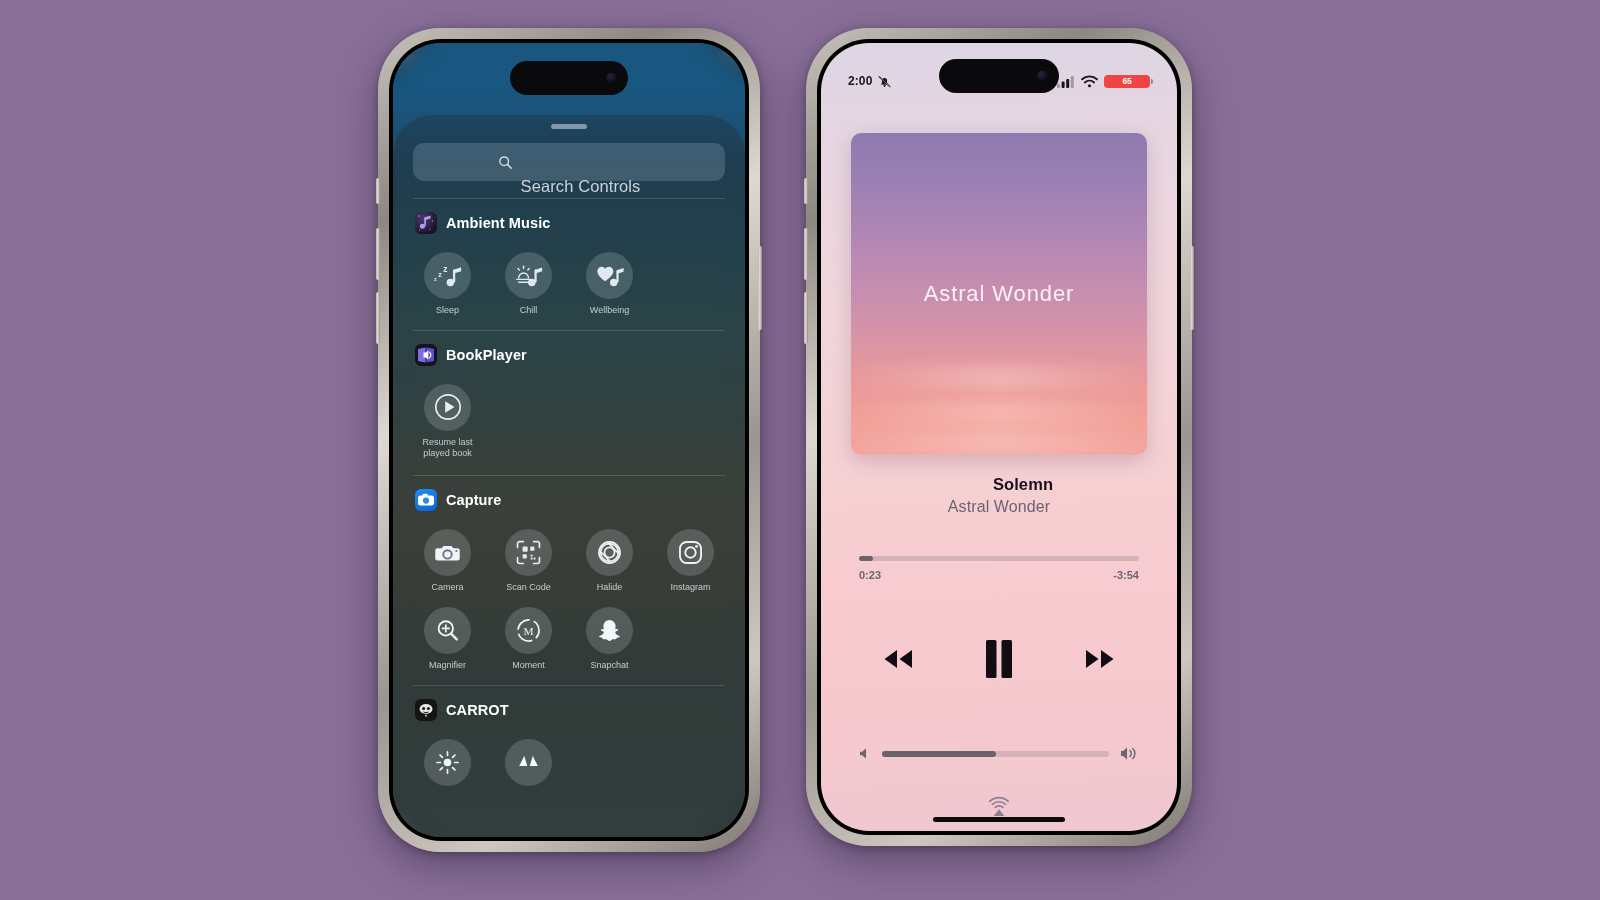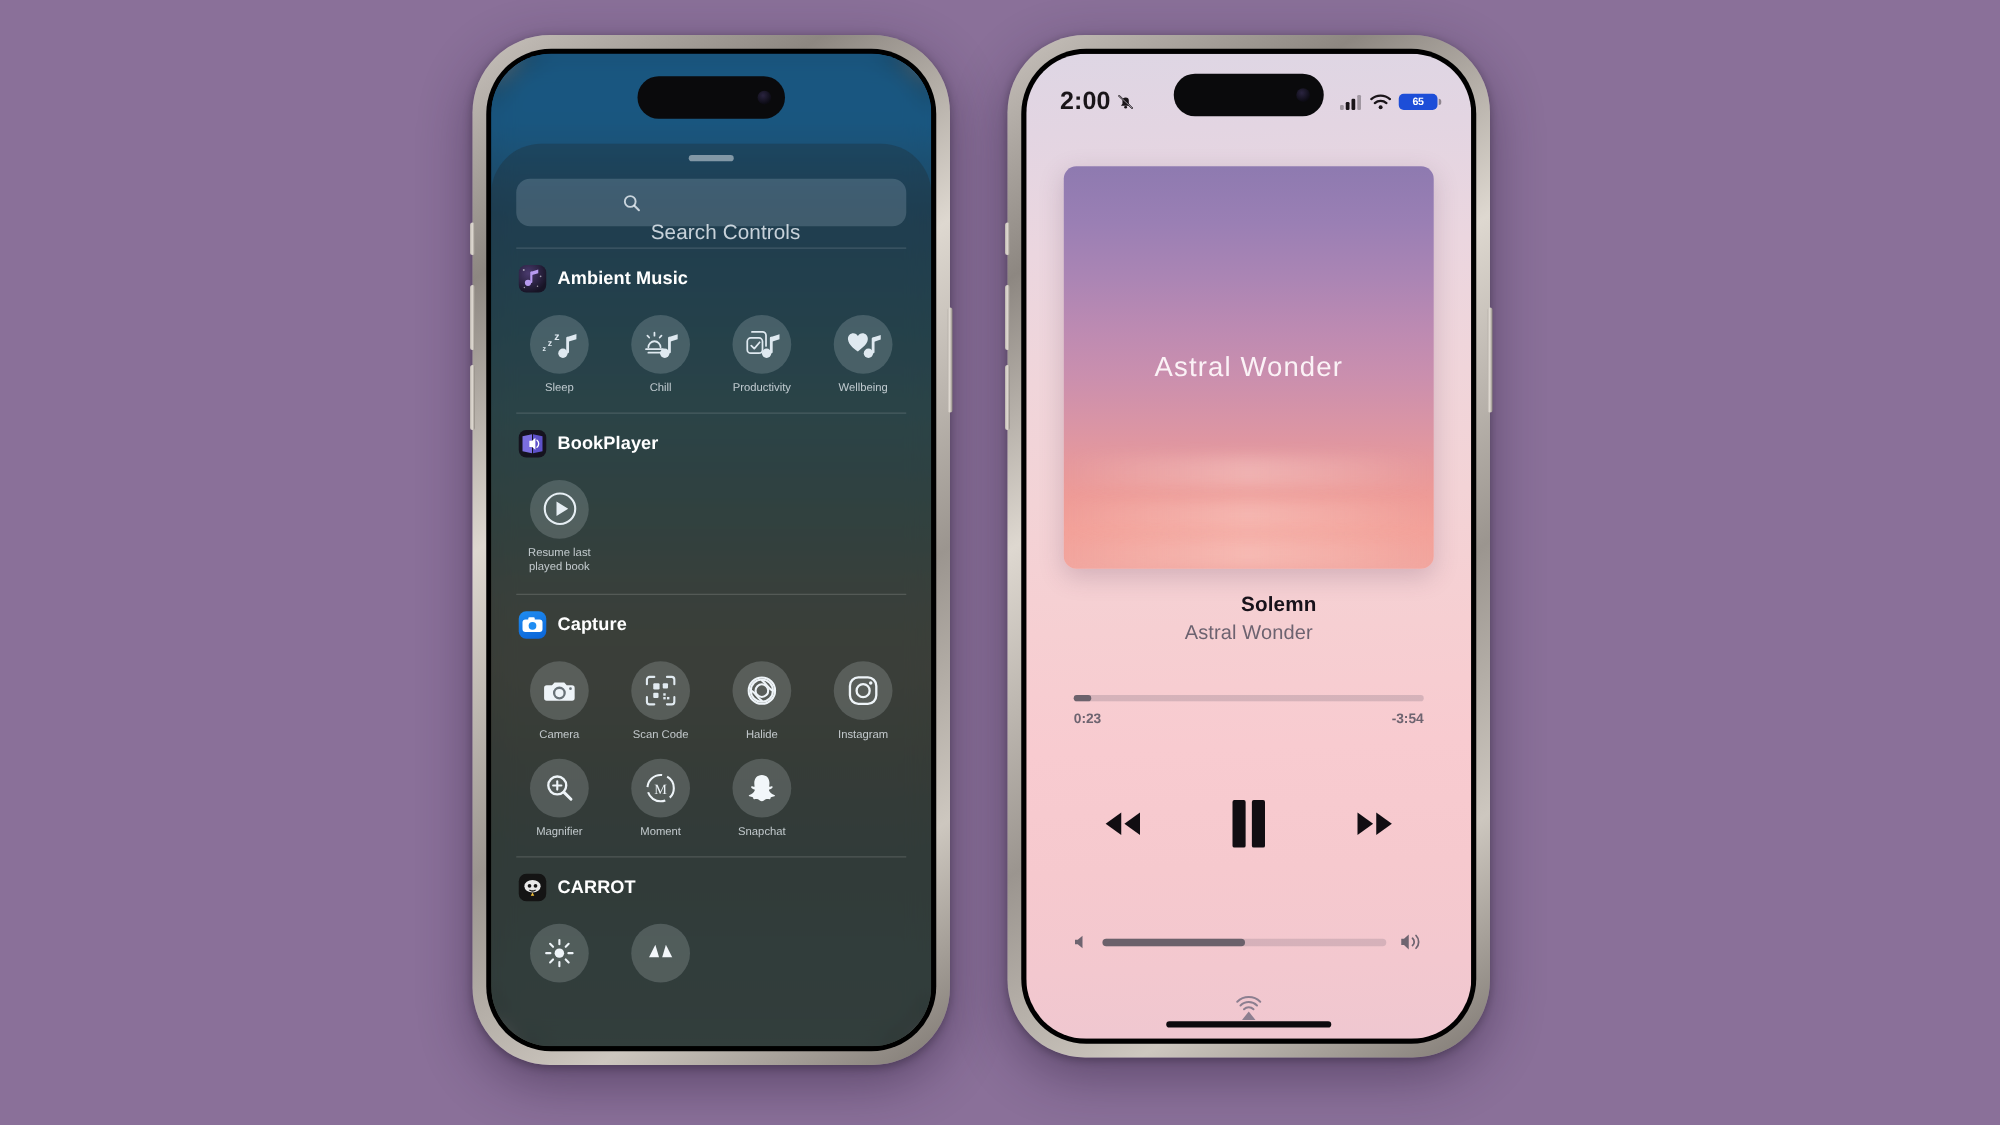--- a/index.html
+++ b/index.html
@@ -155,25 +155,25 @@
     width: 11px; height: 11px; border-radius: 50%;
     background: radial-gradient(circle at 40% 35%, #2a2440, #0c0b14 70%);
   }
   .statusbar {
     position: absolute; left: 0; right: 0; top: 0; height: 56px;
     display: flex; align-items: center; justify-content: space-between;
     padding: 20px 27px 0; z-index: 7;
     color: #1a1519;
   }
   .sb-left { display: flex; align-items: center; gap: 5px; }
-  .sb-time { font-size: 20px; font-weight: 700; letter-spacing: .1px; }
+  .sb-time { font-size: 12px; font-weight: 700; letter-spacing: .1px; }
   .sb-right { display: flex; align-items: center; gap: 6px; }
   .battery {
-    position: relative; width: 31px; height: 13px;
-    border-radius: 4px; background: #1d4ed8;
+    position: relative; width: 46px; height: 13px;
+    border-radius: 4px; background: #ef4444;
     display: flex; align-items: center; justify-content: center;
   }
   .battery .lvl { font-size: 8.5px; font-weight: 700; color: #fff; letter-spacing: -.2px; }
   .battery::after {
     content: ""; position: absolute; right: -3px; top: 4px;
     width: 2px; height: 5px; border-radius: 0 2px 2px 0;
     background: rgba(42,35,41,.45);
   }
 
   .artwork {
@@ -332,37 +332,20 @@
                   <line x1="4.2" y1="8" x2="5.7" y2="9.6"></line>
                   <line x1="16.2" y1="8" x2="14.7" y2="9.6"></line>
                   <line x1="3" y1="19.6" x2="17.4" y2="19.6"></line>
                   <line x1="5" y1="22.6" x2="15.4" y2="22.6"></line>
                 </g>
               </svg>
             </div>
             <div class="ctrl-label">Chill</div>
           </div>
 
-          <div class="ctrl">
-            <div class="ctrl-circle">
-              <svg width="30" height="30" viewBox="0 0 32 32">
-                <g fill="#dfe9f0">
-                  <circle cx="19.5" cy="23" r="4"></circle>
-                  <rect x="22.3" y="9" width="2.4" height="14" rx="1.1"></rect>
-                  <path d="M23.2 9.2 L30.5 6.8 L30.5 11 L23.2 13.4 Z"></path>
-                </g>
-                <g fill="none" stroke="#dfe9f0" stroke-width="1.5">
-                  <rect x="3" y="10" width="13" height="13" rx="3"></rect>
-                  <path d="M7 4.8 h9 a3 3 0 0 1 3 3 v9" stroke-linecap="round"></path>
-                  <path d="M6.4 16.5 l2.6 2.6 l4.6 -5.4" stroke-linecap="round" stroke-linejoin="round"></path>
-                </g>
-              </svg>
-            </div>
-            <div class="ctrl-label">Productivity</div>
-          </div>
 
           <div class="ctrl">
             <div class="ctrl-circle">
               <svg width="30" height="30" viewBox="0 0 32 32">
                 <g fill="#dfe9f0">
                   <circle cx="20" cy="23" r="4"></circle>
                   <rect x="22.8" y="9.5" width="2.4" height="13.5" rx="1.1"></rect>
                   <path d="M23.7 9.7 L30.5 7.4 L30.5 11.4 L23.7 13.7 Z"></path>
                 </g>
                 <path d="M11 21.5 C11 21.5 2.5 16.2 2.5 10.8 C2.5 7.8 4.8 6 7 6 C8.8 6 10.3 7 11 8.3 C11.7 7 13.2 6 15 6 C17.2 6 19.5 7.8 19.5 10.8 C19.5 13.3 17.6 15.7 15.7 17.5 Z" fill="#dfe9f0"></path>

